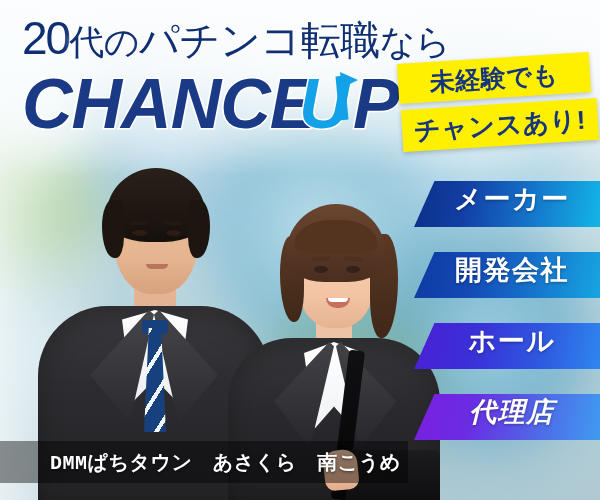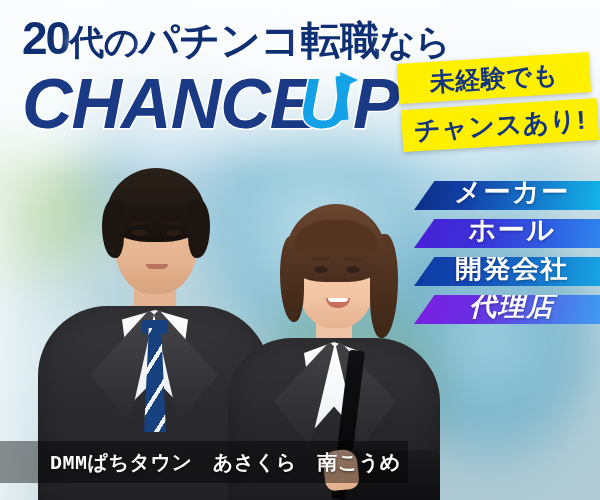--- a/index.html
+++ b/index.html
@@ -165,21 +165,21 @@
   }
   .w-hand{
     position:absolute;left:96px;top:250px;width:34px;height:40px;
     background:linear-gradient(180deg,#f3c6a6 0%,#e3ae8b 100%);
     border-radius:14px 14px 10px 10px;transform:rotate(-6deg);
   }
 
   
   .headline{
     position:absolute;left:22px;top:14px;width:420px;
-    font-size:40px;line-height:1.06;font-weight:bold;
+    font-size:40px;line-height:1.06;font-weight:normal;
     color:#0f2f73;letter-spacing:-.5px;white-space:nowrap;
     text-shadow:0 0 6px rgba(255,255,255,.95),0 0 14px rgba(255,255,255,.85),0 1px 0 rgba(255,255,255,.9);
   }
   .headline .num{font-size:46px;letter-spacing:-2px;}
   .headline .sm{font-size:35px;}
 
   
   .logo{
     position:absolute;left:22px;top:66px;width:400px;height:78px;
   }
@@ -192,24 +192,24 @@
     font-weight:bold;white-space:nowrap;
     box-shadow:0 2px 5px rgba(0,0,0,.22);
     display:flex;align-items:center;justify-content:center;
   }
   .badge-1{top:2px;width:192px;height:40px;font-size:25px;transform:rotate(-3.6deg);letter-spacing:.5px;}
   .badge-2{top:48px;left:4px;width:196px;height:42px;font-size:26px;transform:rotate(-3.6deg);letter-spacing:.5px;}
 
   
   .cats{position:absolute;right:0;top:181px;width:190px;height:300px;}
   .cat{
-    position:relative;width:186px;height:29px;margin-bottom:9px;
+    position:relative;width:186px;height:46px;margin-bottom:25px;
     margin-left:4px;
     clip-path:polygon(11% 0,100% 0,100% 100%,0 100%);
-    display:flex;align-items:flex-end;justify-content:center;
+    display:flex;align-items:flex-start;justify-content:center;
     box-shadow:0 2px 6px rgba(0,0,0,.22);
   }
   .cat span{
     color:#ffffff;font-size:27px;font-weight:bold;letter-spacing:1.5px;
     text-shadow:0 1px 3px rgba(0,0,0,.35);
     padding-left:10px;
   }
   .cat-0{background:linear-gradient(100deg,#0b2f86 0%,#123fa6 28%,#1573c9 62%,#13b5e8 100%);}
   .cat-1{background:linear-gradient(100deg,#4b1fd6 0%,#3a2fd8 32%,#2e5be0 70%,#2f86ef 100%);}
   .cat-2{background:linear-gradient(100deg,#0d3aa0 0%,#1348b5 30%,#1675cd 66%,#17a5e2 100%);}
@@ -311,25 +311,25 @@
 
   <div class="badges">
     <div class="badge badge-1">未経験でも</div>
     <div class="badge badge-2">チャンスあり!</div>
   </div>
 
   <div class="cats">
     <div class="cat cat-0">
         <span>メーカー</span>
       </div>
+    <div class="cat cat-2">
+        <span>開発会社</span>
+      </div>
     <div class="cat cat-1">
         <span>ホール</span>
-      </div>
-    <div class="cat cat-2">
-        <span>開発会社</span>
       </div>
     <div class="cat cat-3">
         <span>代理店</span>
       </div>
   </div>
 
   <div class="caption">
     <span>DMMぱちタウン　あさくら　南こうめ</span>
   </div>
 

